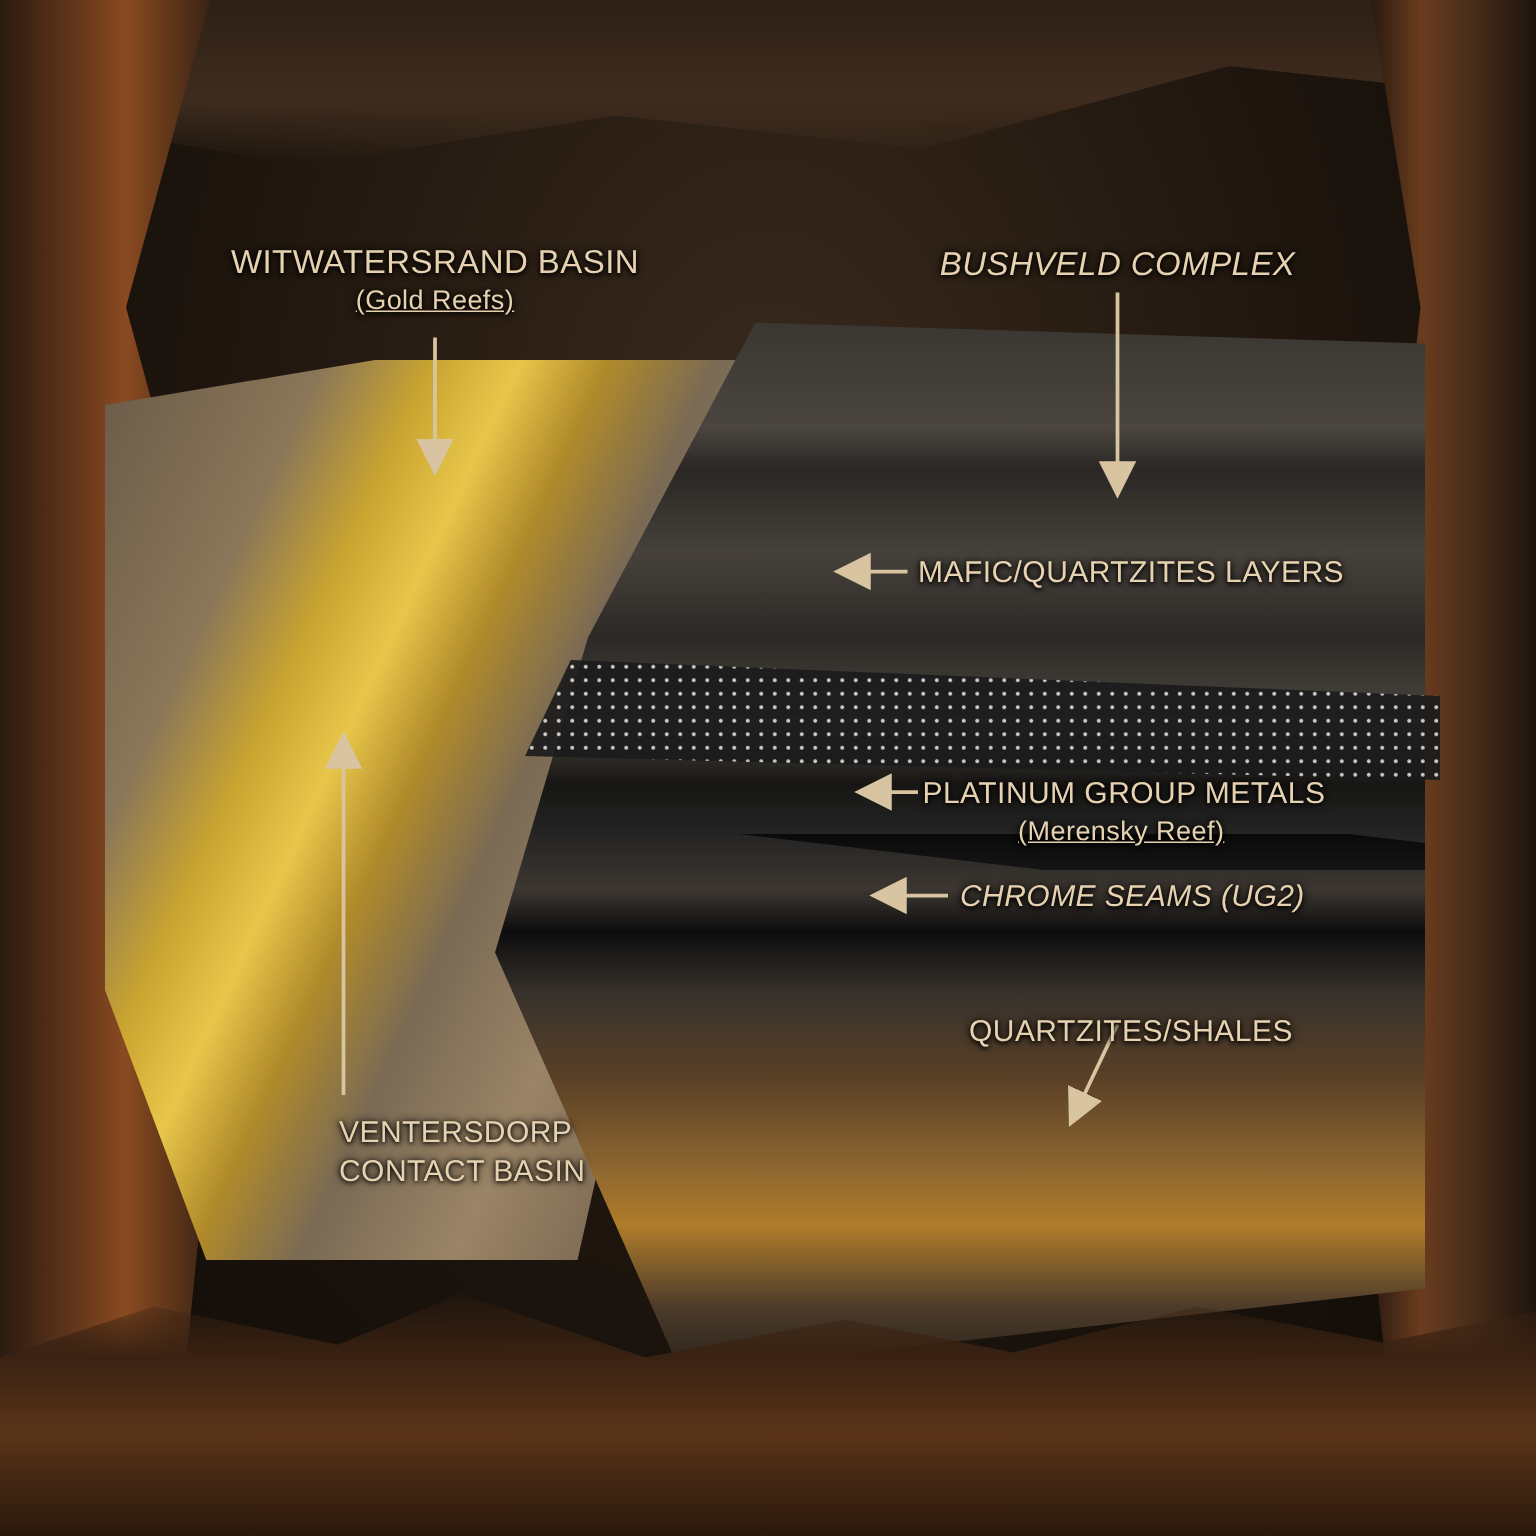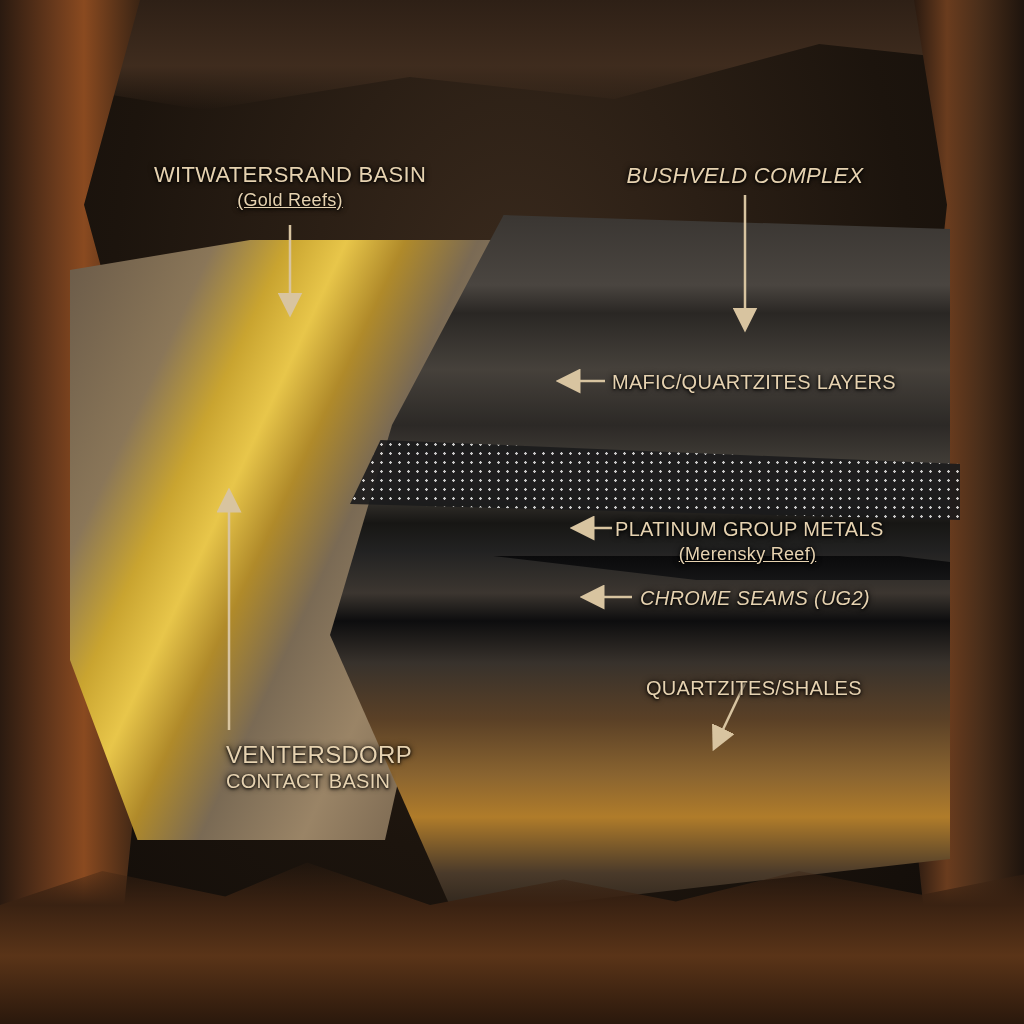--- a/index.html
+++ b/index.html
@@ -86,16 +86,16 @@
 
   <div class="label" style="left:640px; top:585px;font-style:italic;">
     <span class="main" style="font-size:20px">CHROME SEAMS (UG2)</span>
   </div>
 
   <div class="label" style="left:646px; top:650px;margin-top:25px;">
     <span class="main" style="font-size:20px">QUARTZITES/SHALES</span>
   </div>
 
   <div class="label" style="left:226px; top:742px;">
-    <span class="main" style="font-size:24px">VENTERSDORP</span>
+    <span class="main" style="font-size:20px">VENTERSDORP</span>
     <span class="main" style="font-size:20px">CONTACT BASIN</span>
   </div>
 </div>
 
 </body></html>

